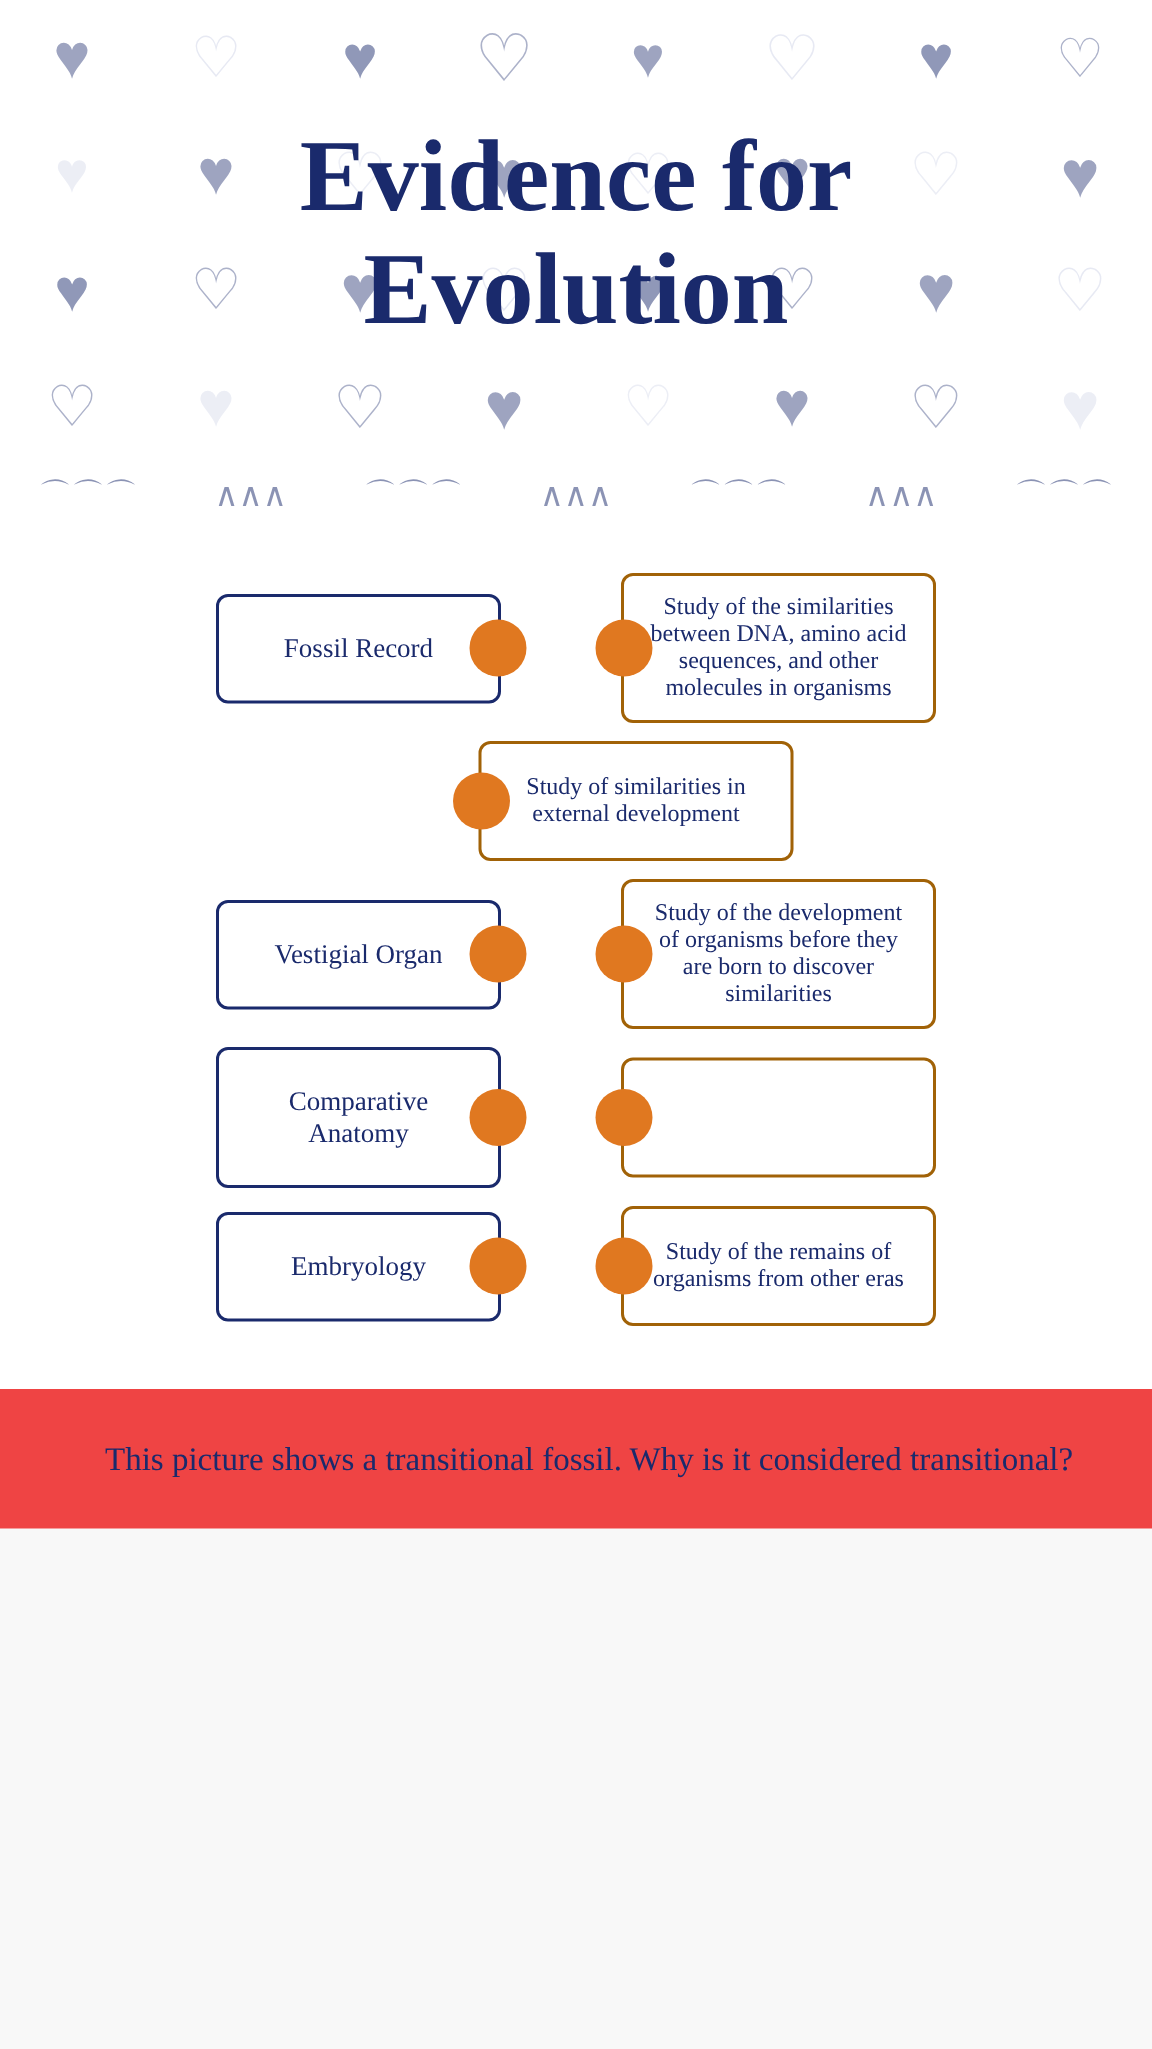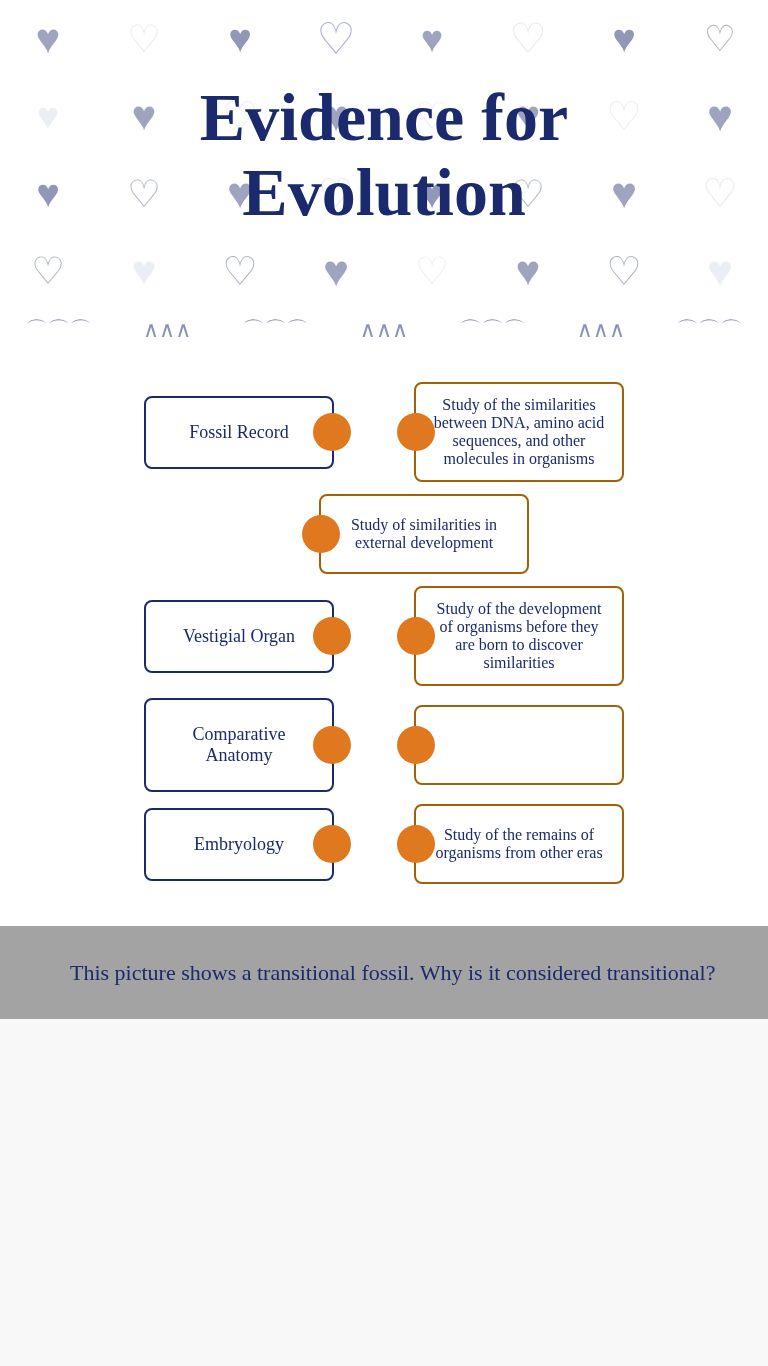--- a/index.html
+++ b/index.html
@@ -128,21 +128,21 @@
     }
 
     
     .match-gap {
       width: 80px;
     }
 
     
     .footer-area {
       padding: 30px 36px 30px 70px;
-      background: #a3a3a3;
+      background: #ef4444;
     }
 
     .footer-text {
       font-size: 22px;
       color: #1a2a6c;
       font-family: Georgia, serif;
       line-height: 1.5;
     }
 
     

